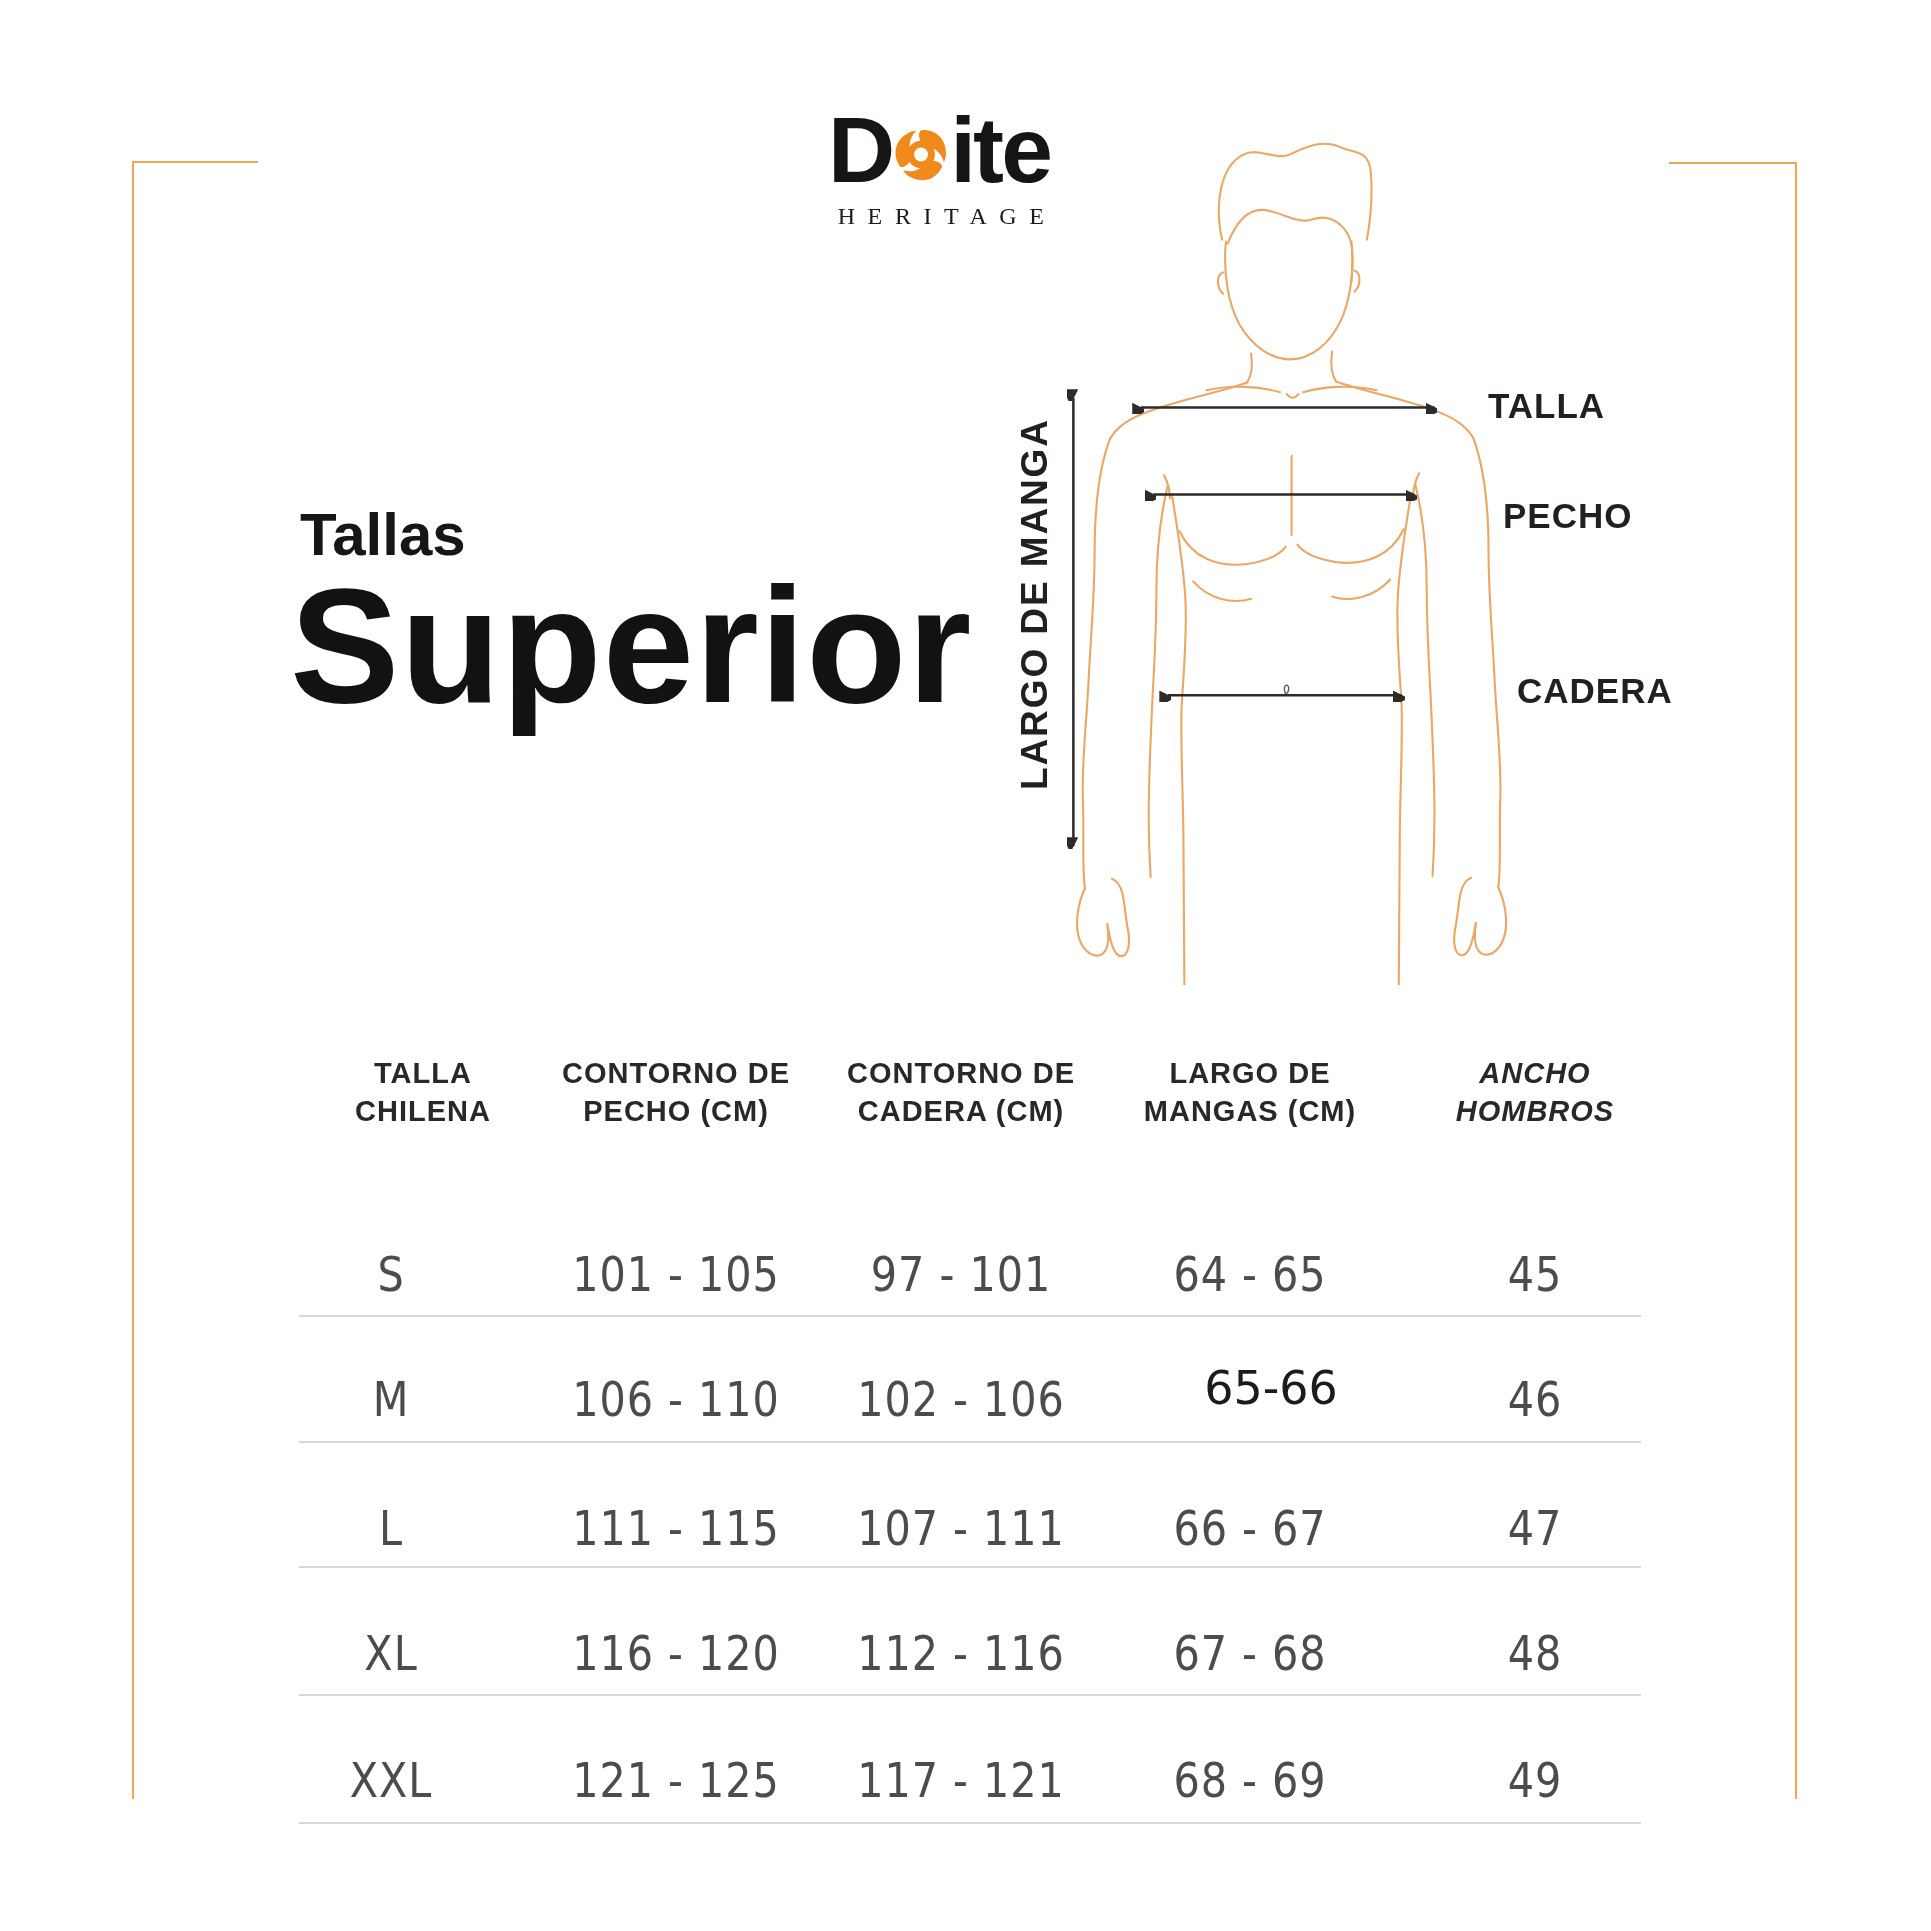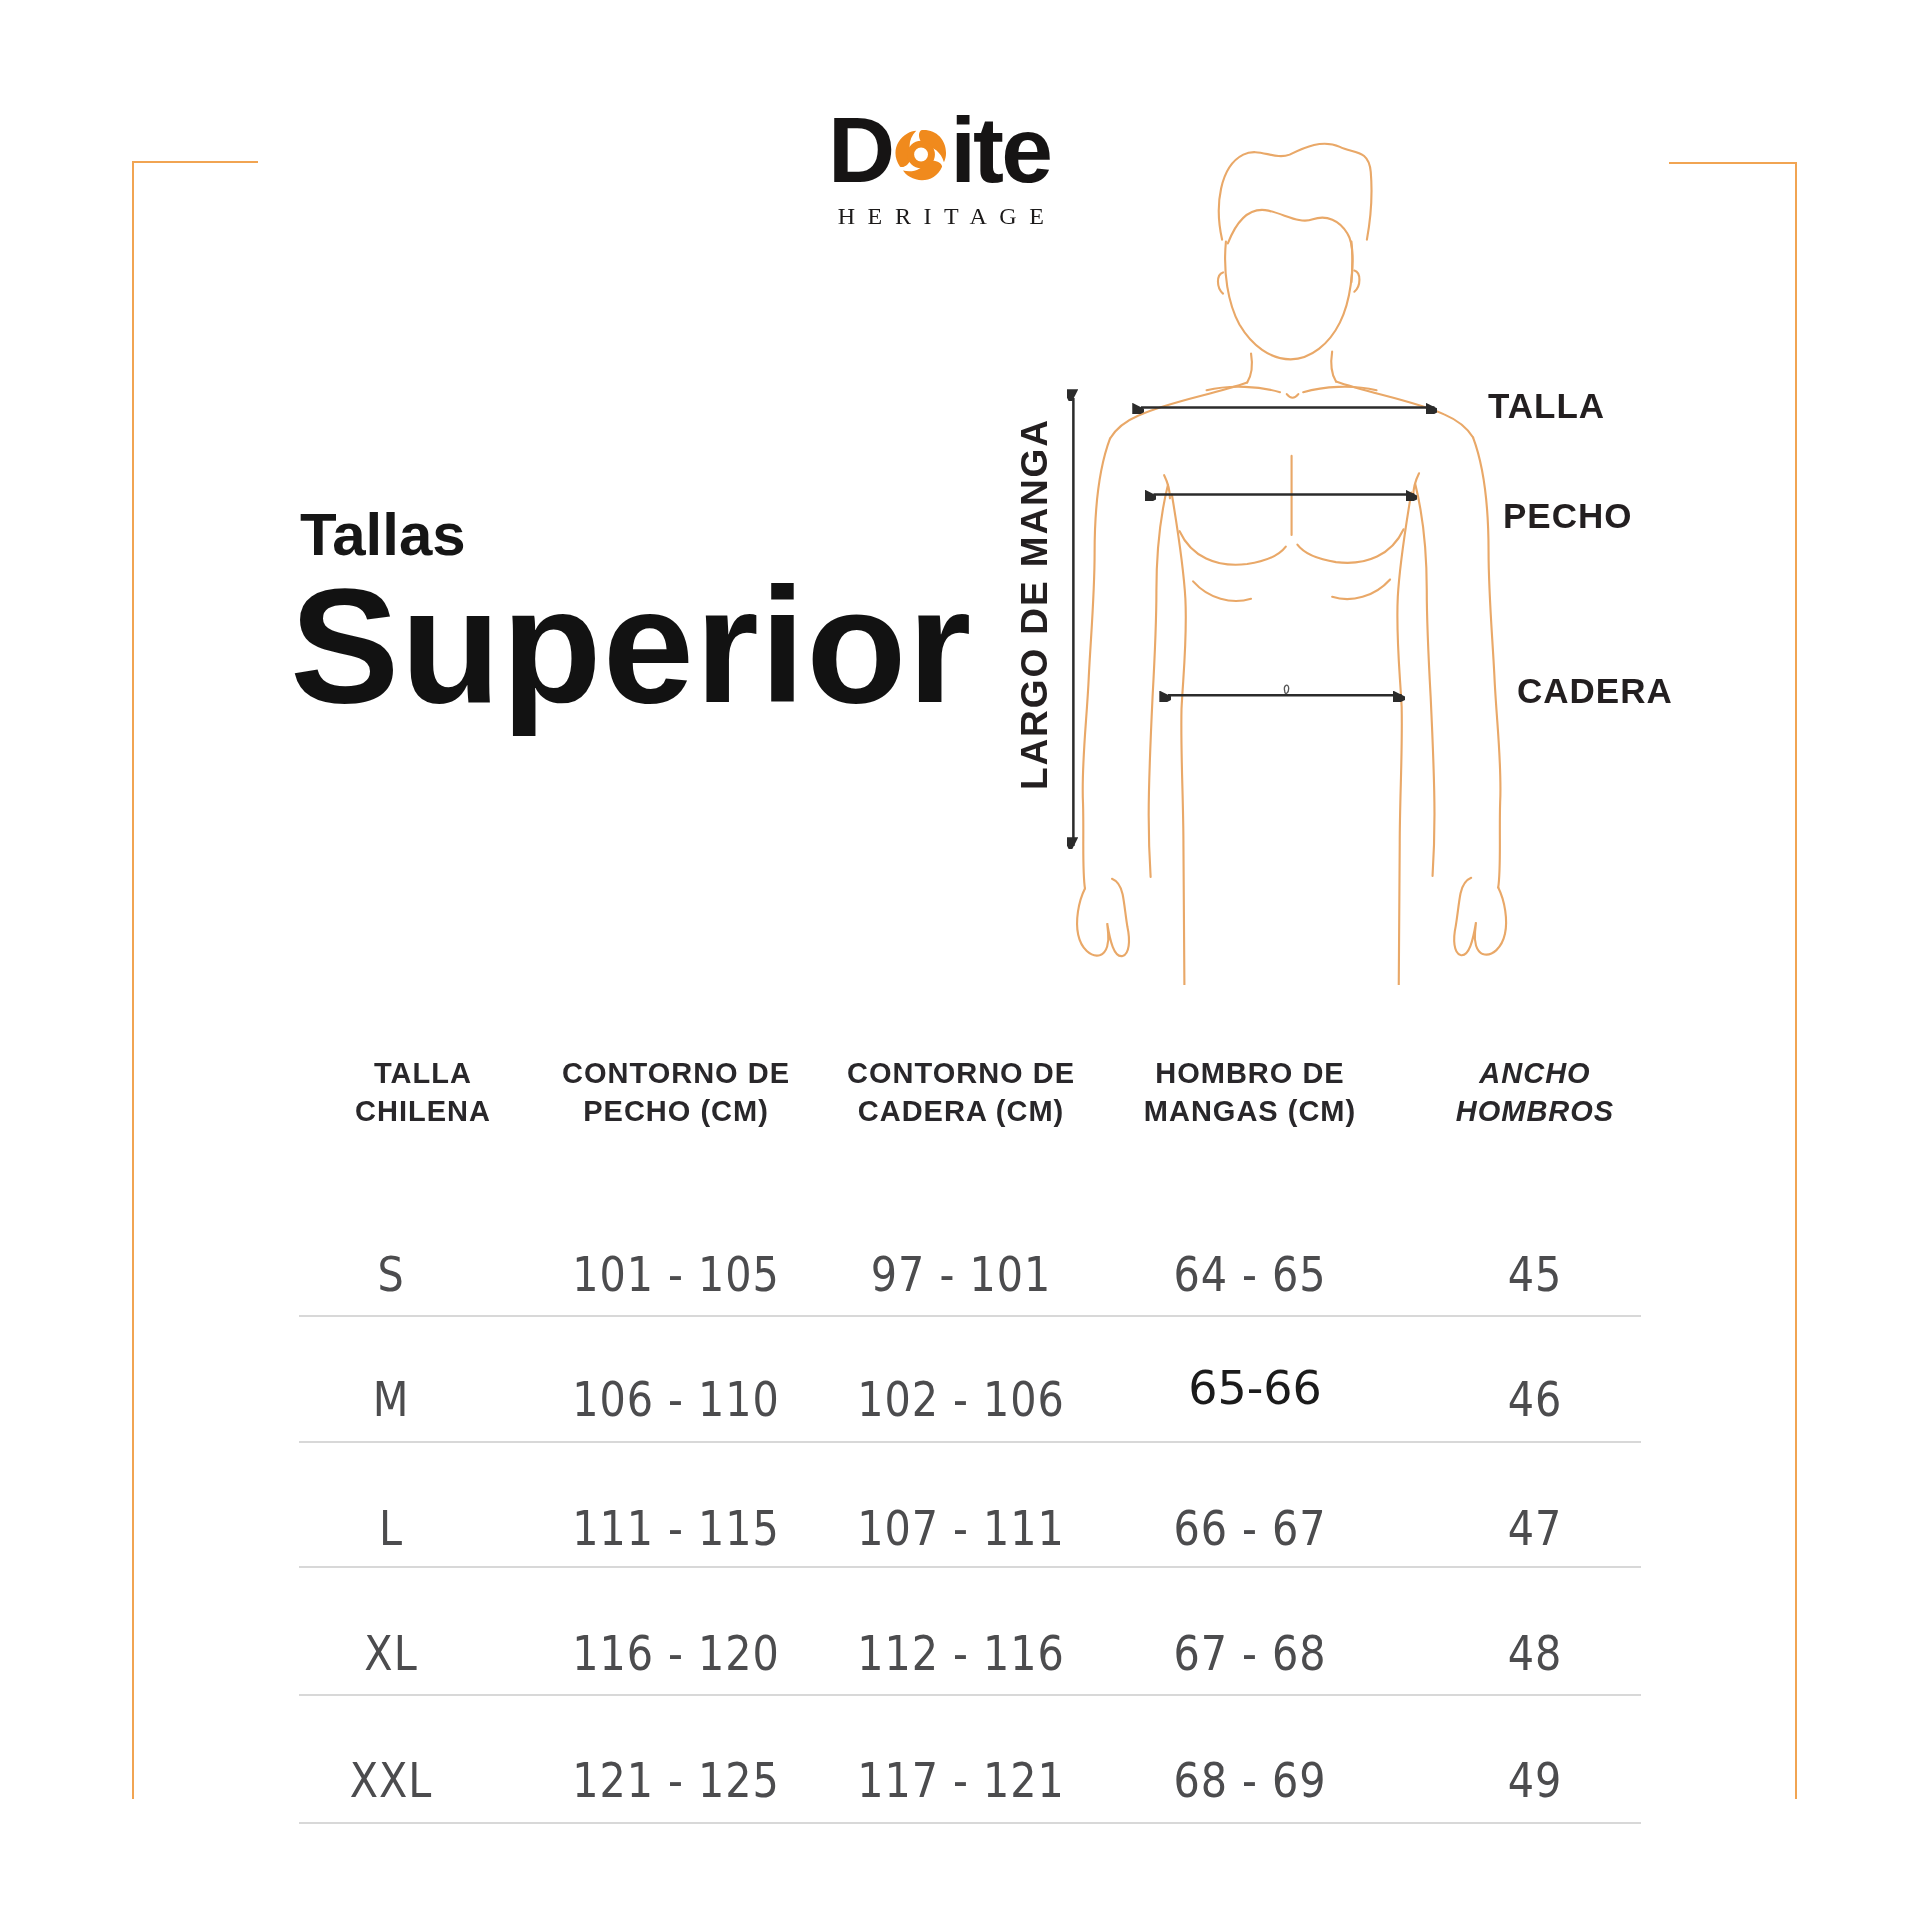--- a/index.html
+++ b/index.html
@@ -41,21 +41,21 @@
 
   
   .thead-cell{position:absolute;top:1054px;transform:translateX(-50%);text-align:center;
               font-size:29px;font-weight:bold;letter-spacing:1px;line-height:38px;
               color:#29272A;white-space:nowrap;}
   .trow{position:absolute;left:0;width:1931px;height:62px;}
   .tcell{position:absolute;transform:translateX(-50%) scale(0.94,1.08);transform-origin:center;
          font-family:"DejaVu Sans",sans-serif;font-weight:400;font-size:44px;
          letter-spacing:1px;color:#4C4C4E;white-space:nowrap;line-height:62px;}
   .tcell.alt{color:#1b1b1b;transform:translateX(-50%) translateY(-11.6px);font-size:46px;
-             letter-spacing:0;}
+             letter-spacing:0;margin-left:16px;}
   .sep{position:absolute;left:299px;width:1342px;height:1.9px;background:#D8D8D8;}
 </style>
 </head>
 <body>
 
 <div class="canvas">
 
   <div class="frame fl-left"></div>
   <div class="frame fl-topleft"></div>
   <div class="frame fl-right"></div>
@@ -155,21 +155,21 @@
       </div>
       <div class="thead-cell" style="left:676px;">
         <div>CONTORNO DE</div>
         <div>PECHO (CM)</div>
       </div>
       <div class="thead-cell" style="left:961px;">
         <div>CONTORNO DE</div>
         <div>CADERA (CM)</div>
       </div>
       <div class="thead-cell" style="left:1250px;">
-        <div>HOMBRO DE</div>
+        <div>LARGO DE</div>
         <div>MANGAS (CM)</div>
       </div>
       <div class="thead-cell" style="left:1535px;font-style:italic;">
         <div>ANCHO</div>
         <div>HOMBROS</div>
       </div>
     </div>
 
     <div class="trow" style="top:1244px;">
       <span class="tcell" style="left:391px;">S</span>

